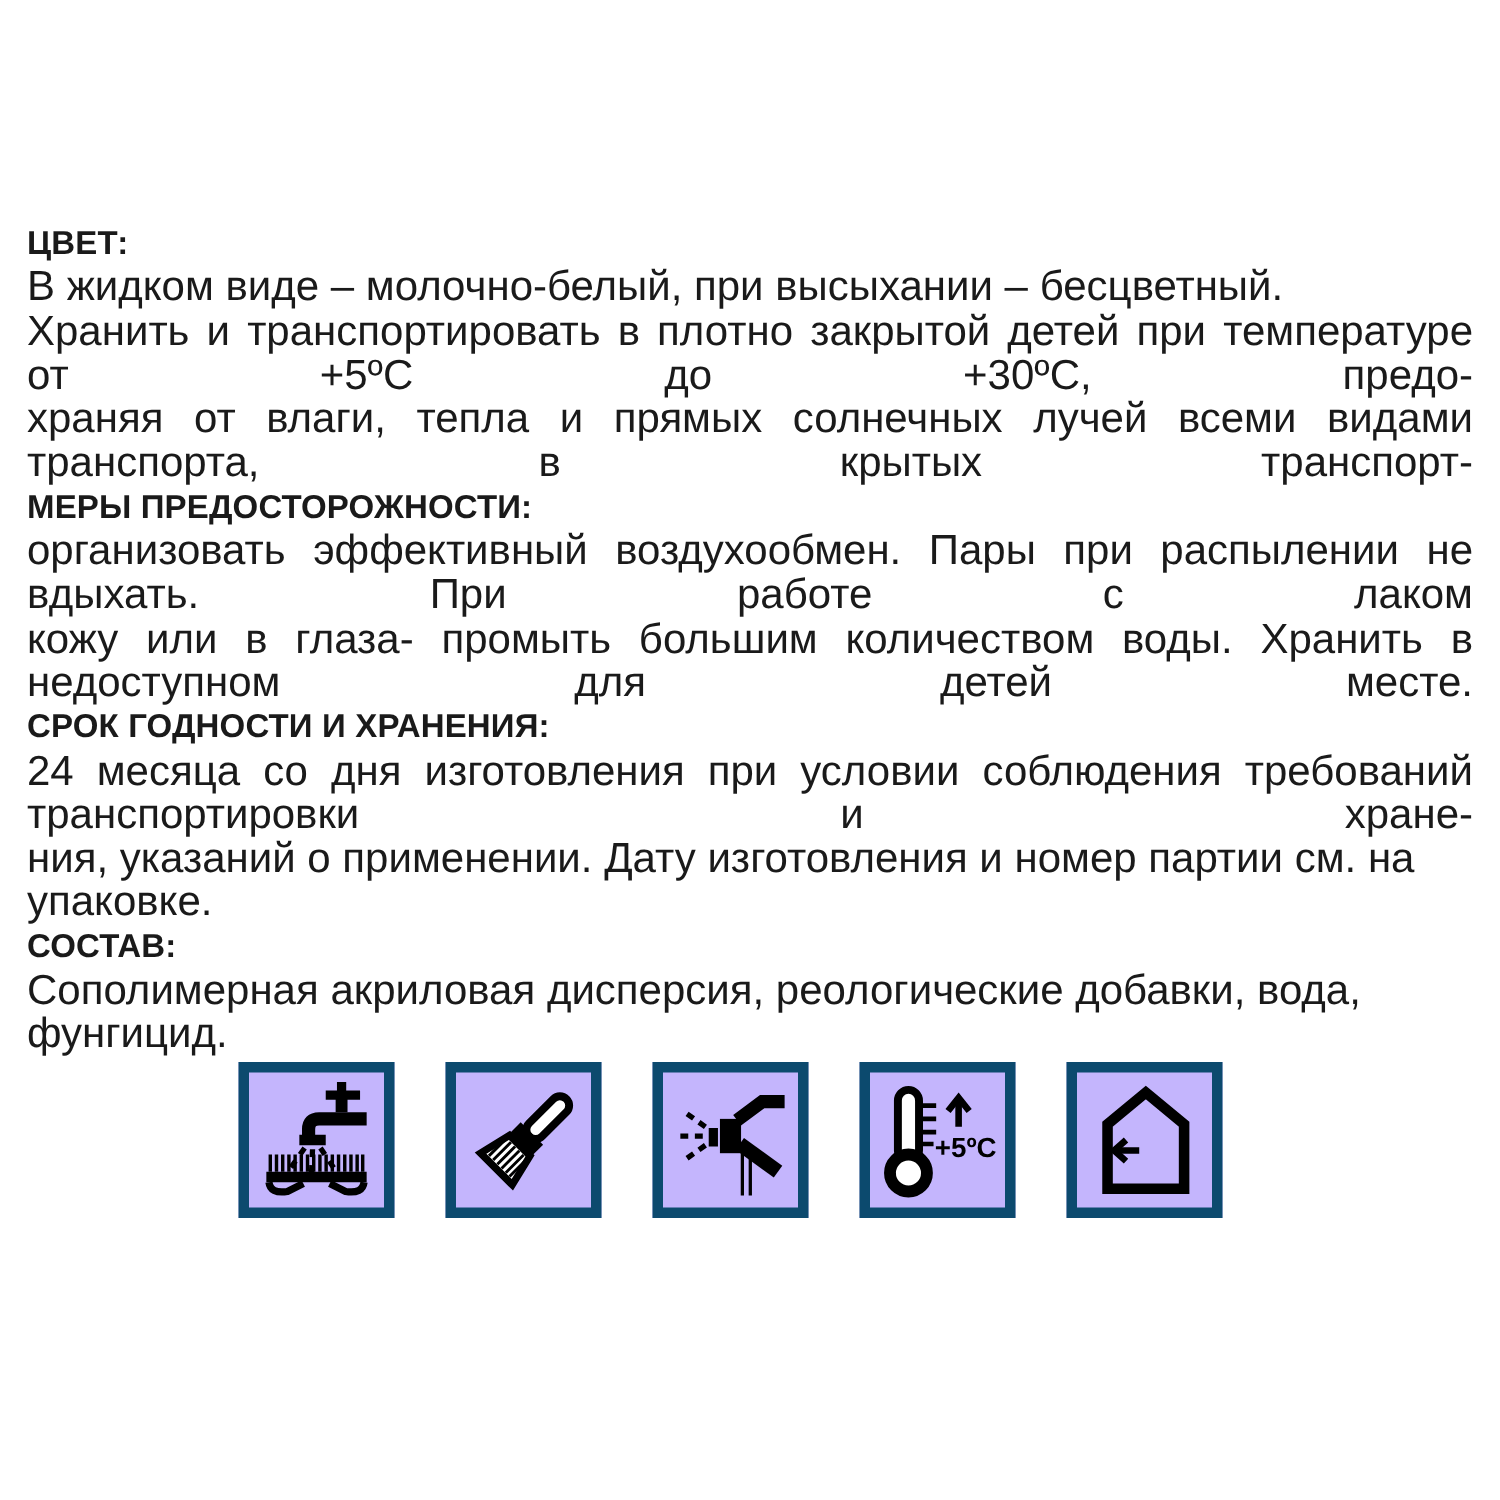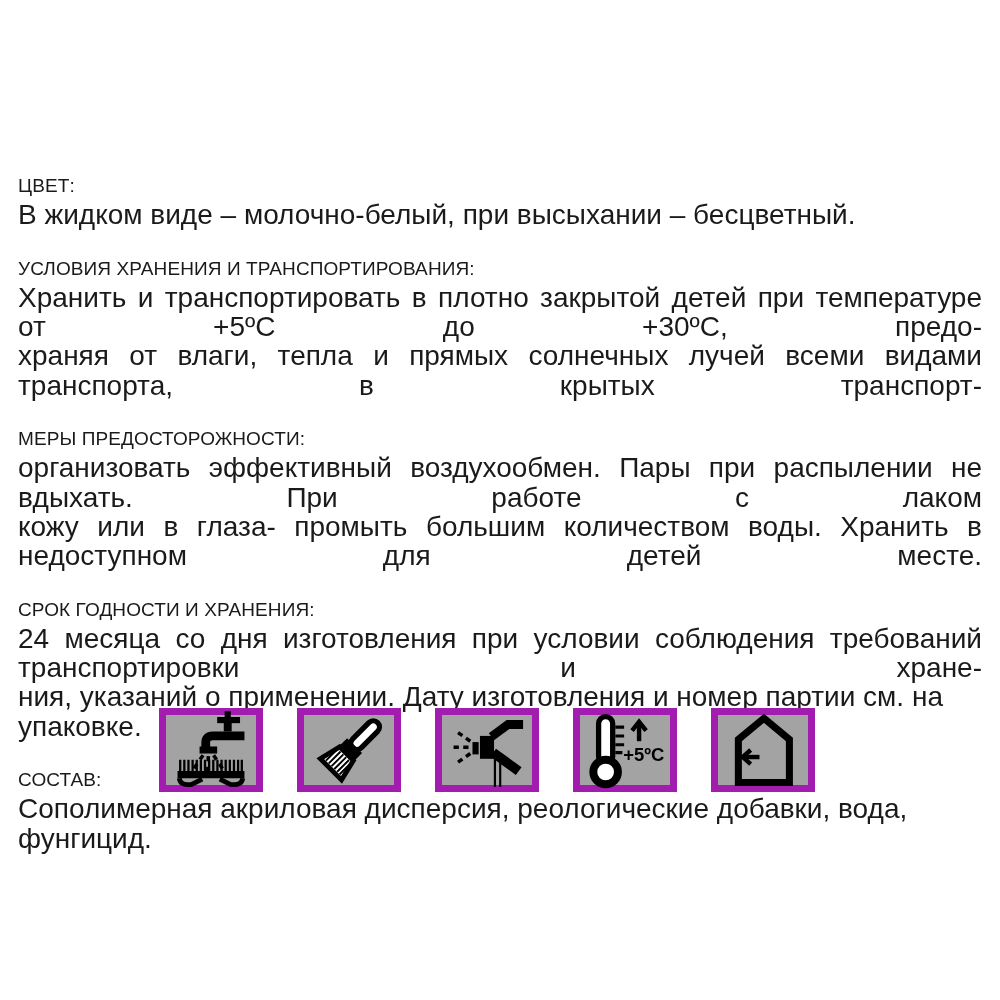--- a/index.html
+++ b/index.html
@@ -5,48 +5,46 @@
   html,body{margin:0;padding:0;}
   body{
     width:1000px;height:1000px;background:#ffffff;position:relative;overflow:hidden;
     font-family:"Liberation Sans","DejaVu Sans",sans-serif;
     -webkit-font-smoothing:antialiased;
   }
   .doc{
     position:absolute;left:18px;top:147px;width:964px;color:#1a1a1a;
   }
   .hline{
-    font-weight:normal;font-size:19px;line-height:29.3px;letter-spacing:0.1px;
+    font-weight:bold;font-size:22px;line-height:29.3px;letter-spacing:0.1px;
     white-space:nowrap;
-    margin-top:24px;
   }
   .line{
     font-size:28px;line-height:29.3px;
   }
   .j{
     text-align:justify;text-align-last:justify;-moz-text-align-last:justify;
   }
   .icons{
     position:absolute;left:159px;top:708px;display:flex;gap:34px;
   }
   .pict{
-    width:104px;height:84px;box-sizing:border-box;border:7px solid #a21caf;
-    background:#a3a3a3;display:flex;align-items:center;justify-content:center;
+    width:104px;height:104px;box-sizing:border-box;border:7px solid #0c4a6e;
+    background:#c4b5fd;display:flex;align-items:center;justify-content:center;
   }
   .pict svg{display:block;}
 </style>
 </head>
 <body>
 
 <div class="doc">
 
   <div class="hline">ЦВЕТ:</div>
   <div class="line">В жидком виде – молочно-белый, при высыхании – бесцветный.</div>
 
-  <div class="hline">УСЛОВИЯ ХРАНЕНИЯ И ТРАНСПОРТИРОВАНИЯ:</div>
   <div class="line j">Хранить и транспортировать в плотно закрытой детей при температуре от +5ºС до +30ºС, предо-</div>
   <div class="line j">храняя от влаги, тепла и прямых солнечных лучей всеми видами транспорта, в крытых транспорт-</div>
 
   <div class="hline">МЕРЫ ПРЕДОСТОРОЖНОСТИ:</div>
   <div class="line j">организовать эффективный воздухообмен. Пары при распылении не вдыхать. При работе с лаком</div>
   <div class="line j">кожу или в глаза- промыть большим количеством воды. Хранить в недоступном для детей месте.</div>
 
   <div class="hline">СРОК ГОДНОСТИ И ХРАНЕНИЯ:</div>
   <div class="line j">24 месяца со дня изготовления при условии соблюдения требований транспортировки и хране-</div>
   <div class="line">ния, указаний о применении. Дату изготовления и номер партии см. на упаковке.</div>

